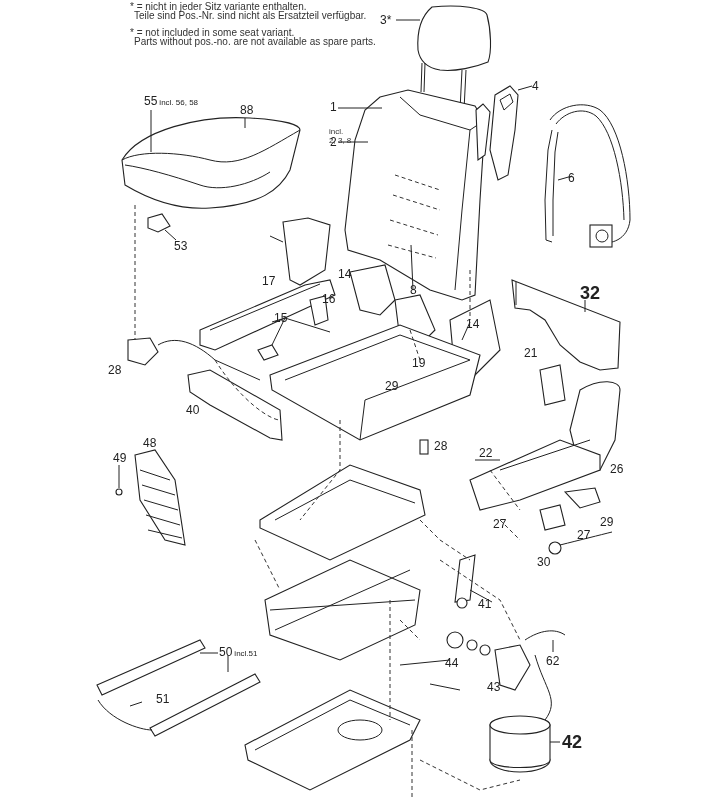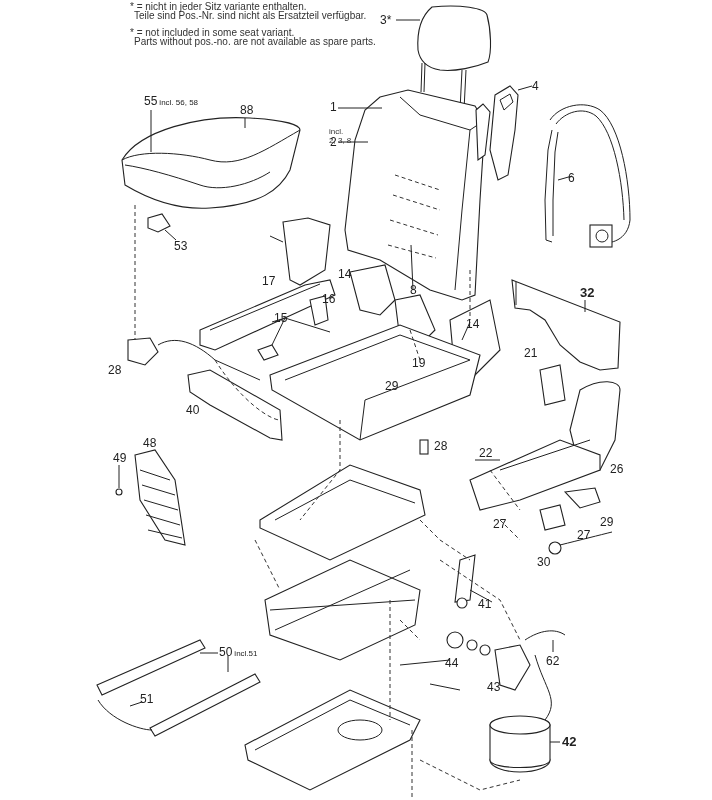--- a/index.html
+++ b/index.html
@@ -1,20 +1,20 @@
 <!DOCTYPE html>
 <html><head>
 <meta charset="utf-8">
 <style>
   html,body{margin:0;padding:0;background:#fff;}
   body{width:712px;height:800px;position:relative;overflow:hidden;font-family:"Liberation Sans",sans-serif;color:#222;}
   #canvas{position:absolute;left:0;top:0;width:712px;height:800px;}
   .note{position:absolute;font-size:10px;line-height:10px;color:#333;white-space:pre;}
   .lbl{position:absolute;font-size:12px;color:#222;white-space:nowrap;line-height:12px;}
-  .lbl.bold{font-weight:bold;font-size:13px;}
+  .lbl.bold{font-weight:bold;font-size:18px;}
   .lbl .inc{font-size:8px;margin-left:2px;}
   .sub{position:absolute;font-size:8px;line-height:9px;color:#333;white-space:pre;}
   svg .ln{stroke:#222;stroke-width:1;fill:none;}
   svg .part{stroke:#222;stroke-width:1.1;fill:#fff;}
   svg .dash{stroke:#333;stroke-width:1;fill:none;stroke-dasharray:4 3;}
 </style>
 </head>
 <body>
 
 <svg id="canvas" viewBox="0 0 712 800" xmlns="http://www.w3.org/2000/svg">
@@ -253,14 +253,14 @@
 <div class="lbl" style="left:113px;top:452px;">49</div>
 <div class="lbl" style="left:600px;top:516px;">29</div>
 <div class="lbl" style="left:493px;top:518px;">27</div>
 <div class="lbl" style="left:577px;top:529px;">27</div>
 <div class="lbl" style="left:537px;top:556px;">30</div>
 <div class="lbl" style="left:478px;top:598px;">41</div>
 <div class="lbl" style="left:219px;top:646px;"><span>50</span><span class="inc">incl.51</span></div>
 <div class="lbl" style="left:546px;top:655px;">62</div>
 <div class="lbl" style="left:445px;top:657px;">44</div>
 <div class="lbl" style="left:487px;top:681px;">43</div>
-<div class="lbl" style="left:140px;top:693px;">51</div>
+<div class="lbl" style="left:156px;top:693px;">51</div>
 <div class="lbl bold" style="left:562px;top:736px;">42</div>
 
 </body></html>

